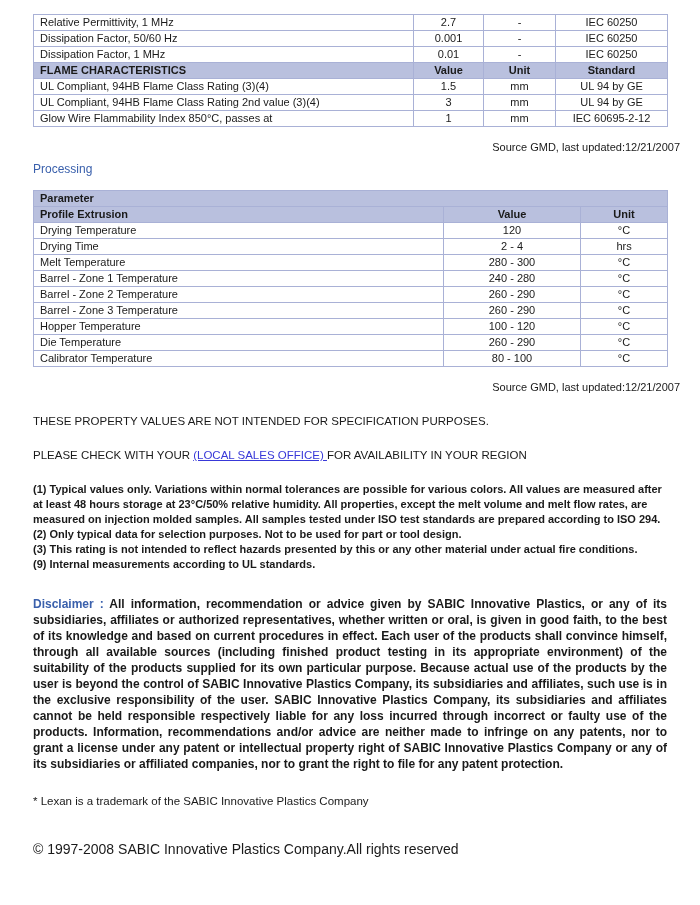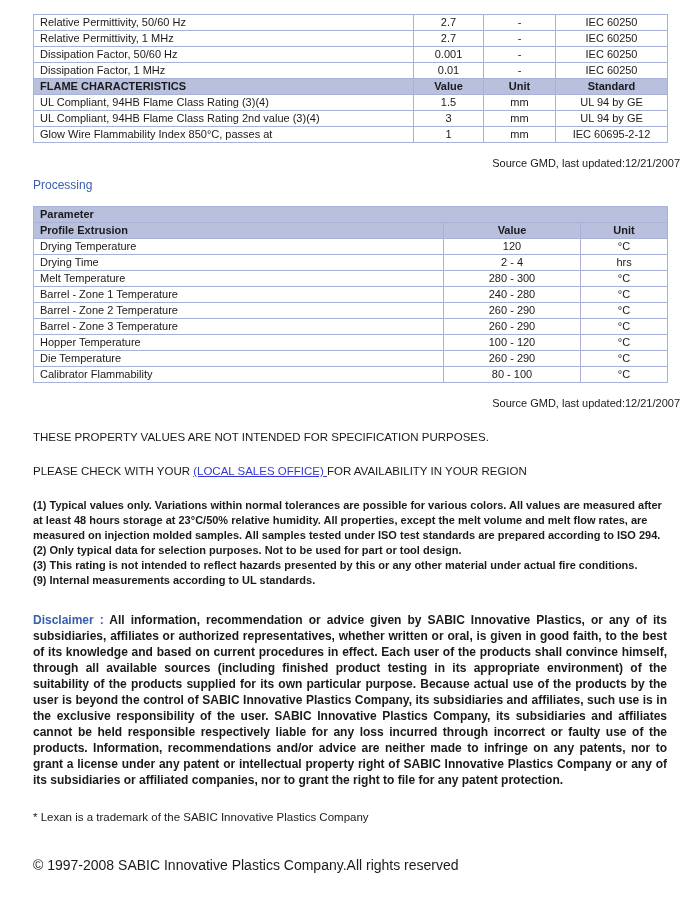--- a/index.html
+++ b/index.html
@@ -84,26 +84,20 @@
 
   <table class="props">
     <colgroup>
       <col style="width:380px">
         <col style="width:70px">
         <col style="width:72px">
         <col style="width:112px">
     </colgroup>
     <tbody>
 
-        <tr>
-          <td>Relative Permittivity, 50/60 Hz</td>
-          <td class="c">2.7</td>
-          <td class="c">-</td>
-          <td class="c">IEC 60250</td>
-        </tr>
 
         <tr>
           <td>Relative Permittivity, 1 MHz</td>
           <td class="c">2.7</td>
           <td class="c">-</td>
           <td class="c">IEC 60250</td>
         </tr>
 
         <tr>
           <td>Dissipation Factor, 50/60 Hz</td>
@@ -217,21 +211,21 @@
         </tr>
 
 
         <tr>
           <td>Die Temperature</td>
           <td class="c">260 - 290</td>
           <td class="c">°C</td>
         </tr>
 
         <tr>
-          <td>Calibrator Flammability</td>
+          <td>Calibrator Temperature</td>
           <td class="c">80 - 100</td>
           <td class="c">°C</td>
         </tr>
       </tbody>
   </table>
   <div class="source">Source GMD, last updated:12/21/2007</div>
 
   <p class="caps">THESE PROPERTY VALUES ARE NOT INTENDED FOR SPECIFICATION PURPOSES.</p>
 
   <p class="caps"><span>PLEASE CHECK WITH YOUR </span><a class="link">(LOCAL SALES OFFICE) </a><span>FOR AVAILABILITY IN YOUR REGION</span></p>

